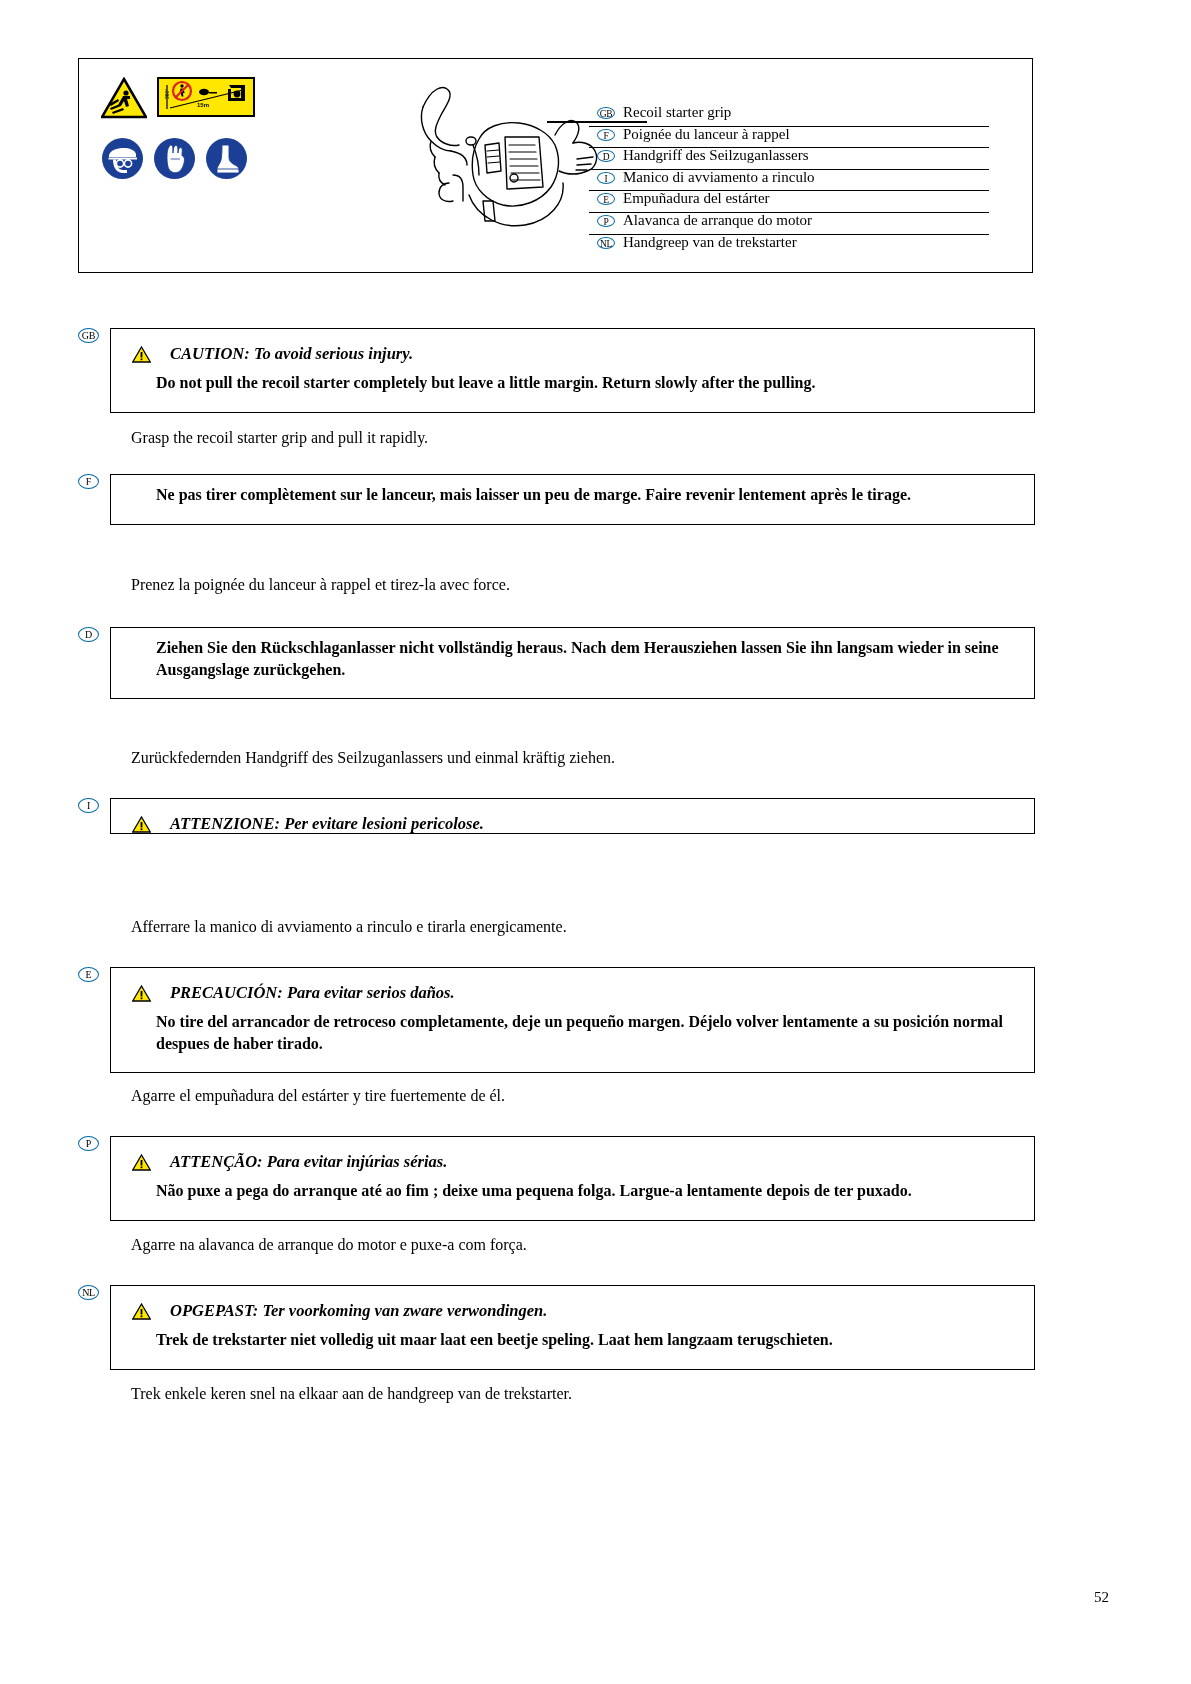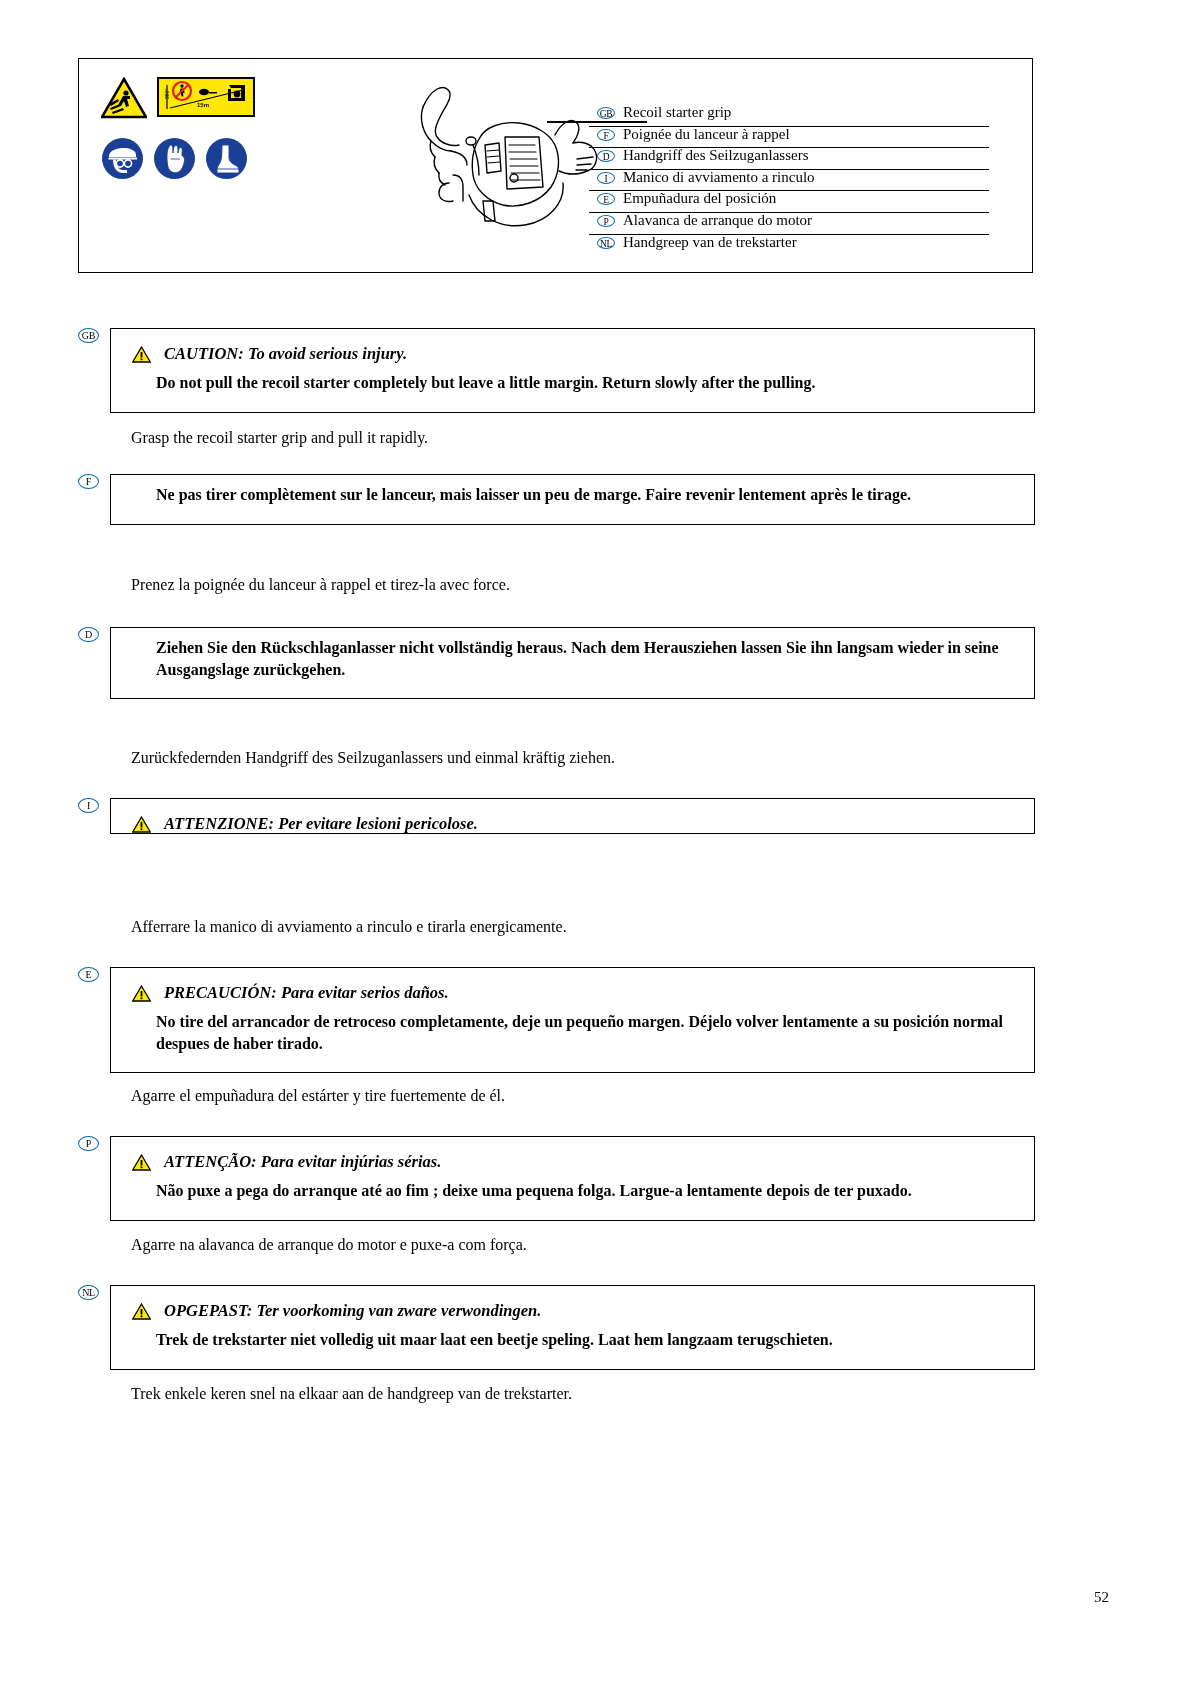--- a/index.html
+++ b/index.html
@@ -126,21 +126,21 @@
   }
   .block-tag .cc {
     font-size: 10px;
     line-height: 14px;
     height: 15px;
     min-width: 21px;
   }
   .warn-head {
     display: flex;
     align-items: center;
-    gap: 13px;
+    gap: 19px;
     margin: 17px 0 0 21px;
   }
   .warn-icon { width: 19px; height: 17px; display:block; flex:0 0 19px; }
   .warn-title {
     font-style: italic;
     font-weight: bold;
     font-size: 16.5px;
     line-height: 1;
     white-space: nowrap;
   }
@@ -325,21 +325,21 @@
     <div class="legend-row">
       <span class="legend-code"><span class="cc">D</span></span>
       <span class="legend-text">Handgriff des Seilzuganlassers</span>
     </div>
     <div class="legend-row">
       <span class="legend-code"><span class="cc">I</span></span>
       <span class="legend-text">Manico di avviamento a rinculo</span>
     </div>
     <div class="legend-row">
       <span class="legend-code"><span class="cc">E</span></span>
-      <span class="legend-text">Empuñadura del posición</span>
+      <span class="legend-text">Empuñadura del estárter</span>
     </div>
     <div class="legend-row">
       <span class="legend-code"><span class="cc">P</span></span>
       <span class="legend-text">Alavanca de arranque do motor</span>
     </div>
     <div class="legend-row">
       <span class="legend-code"><span class="cc">NL</span></span>
       <span class="legend-text">Handgreep van de trekstarter</span>
     </div>
   </div>

